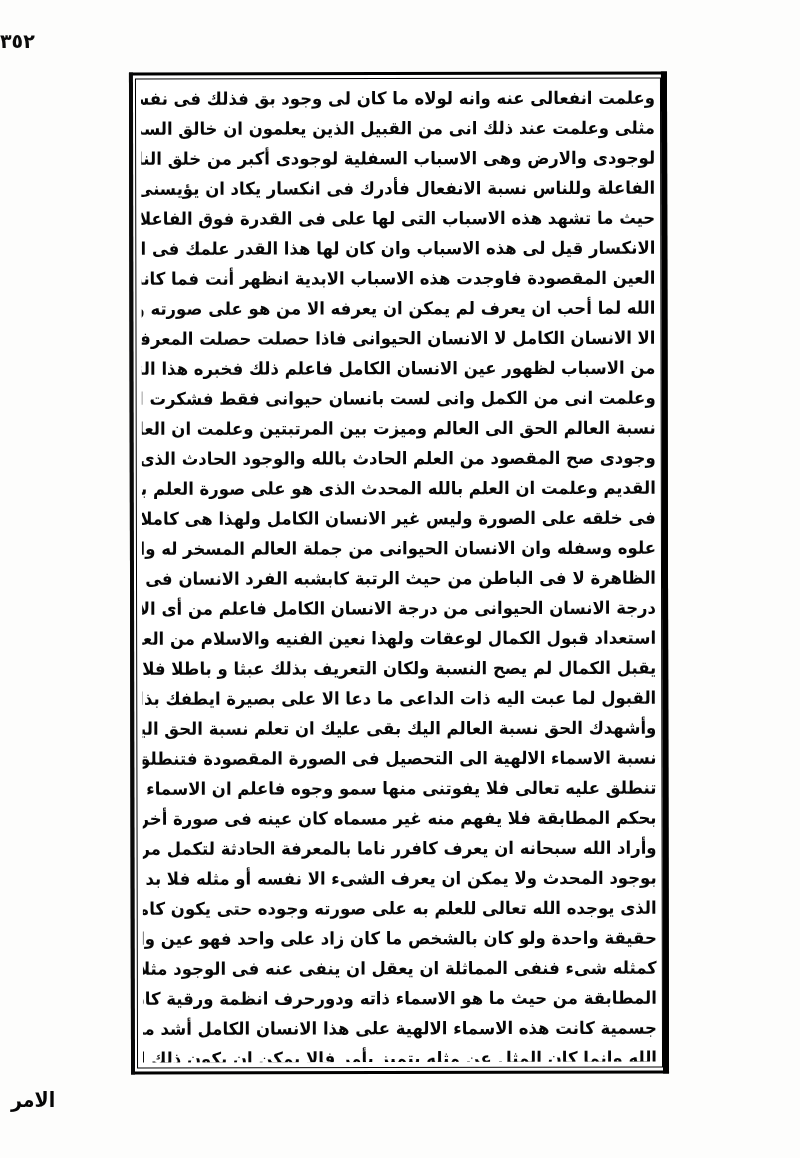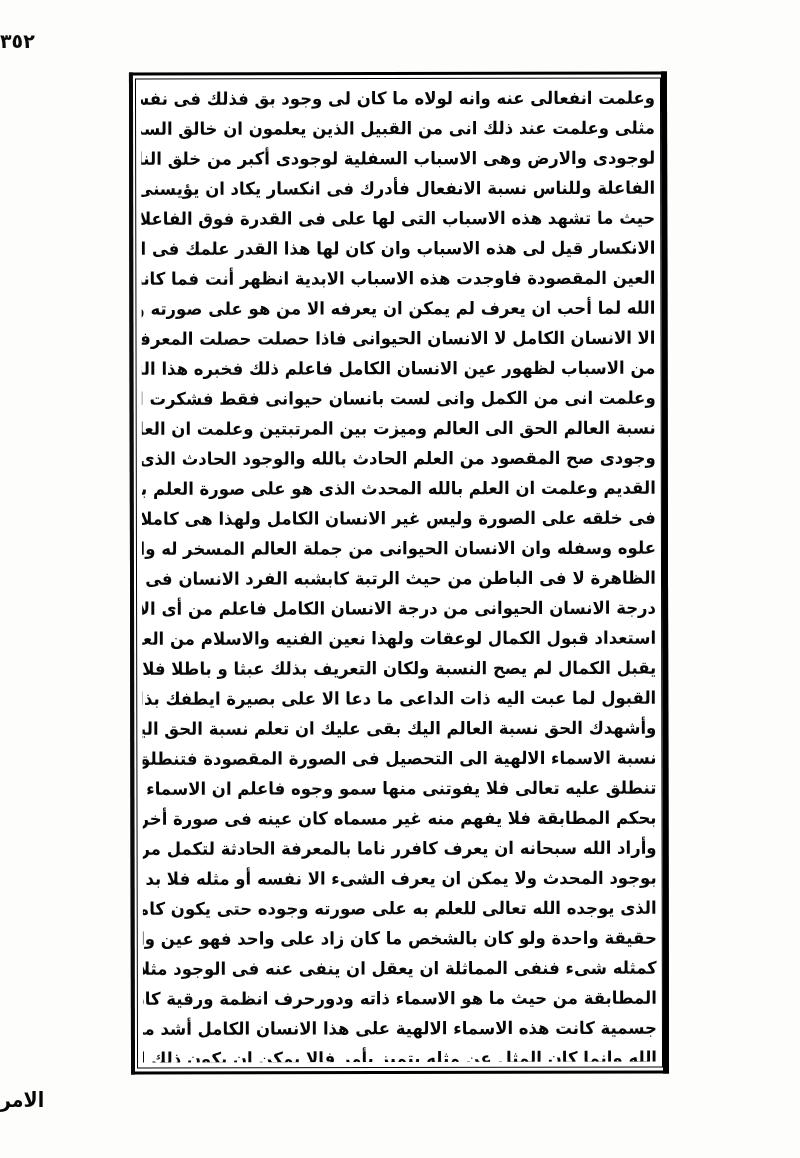--- a/index.html
+++ b/index.html
@@ -113,20 +113,21 @@
   }
 
   
   #catchword {
     position: absolute;
     top: 1088px;
     left: 0;
     width: 268px;
     text-align: left;
     direction: rtl;
+    padding-left: 11px;
   }
   #catchword .word {
     display: inline-block;
     font-family: "DejaVu Sans", sans-serif;
     font-size: 19px;
     font-weight: 700;
     color: #060606;
     transform: scaleY(1.08);
   }
 </style>

